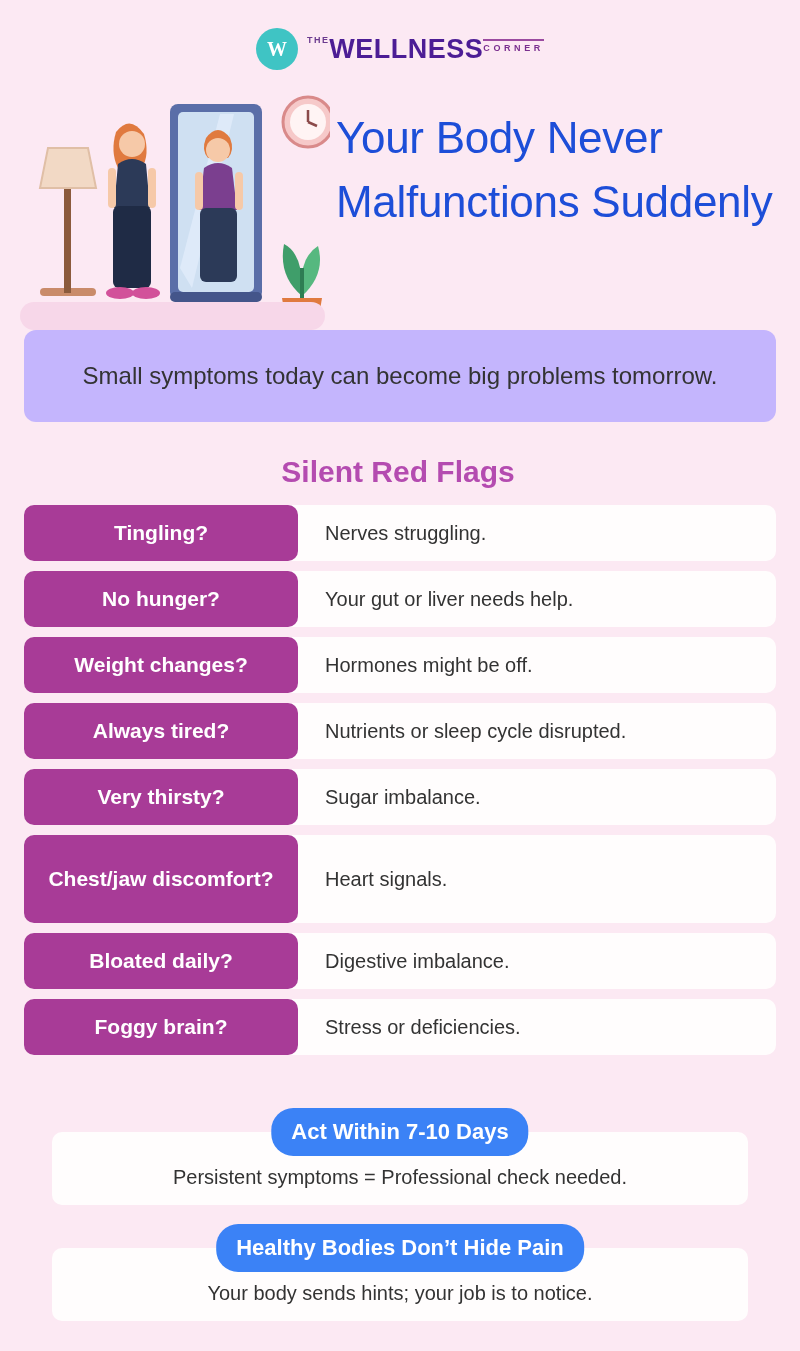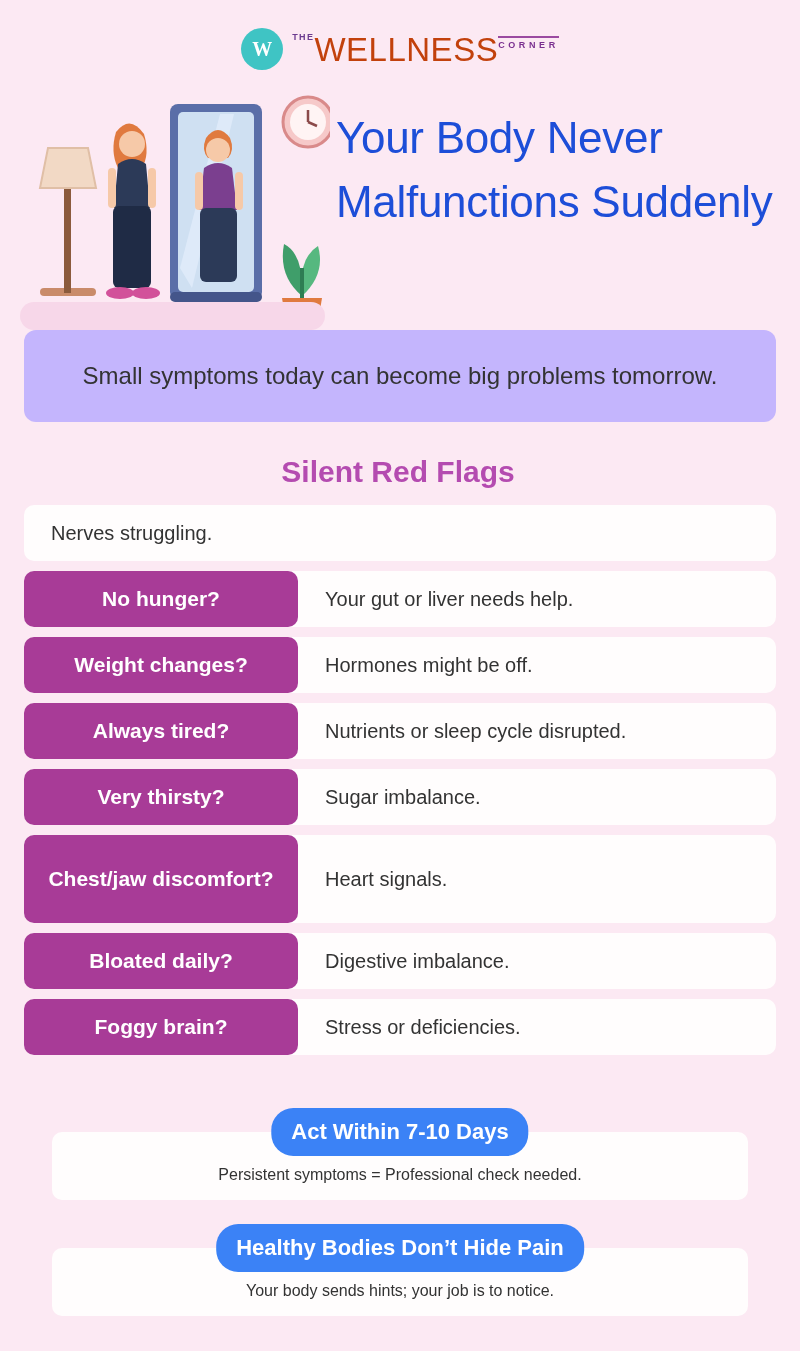--- a/index.html
+++ b/index.html
@@ -34,21 +34,21 @@
     display: flex; align-items: center; justify-content: center;
     color: #fff; font-weight: bold; font-size: 20px;
     font-family: "Liberation Serif", serif;
   }
   .logo-text { display: flex; flex-direction: row; line-height: 1; }
   .logo-the {
     font-size: 9px; letter-spacing: 1.4px; color: #6b3b8f; font-weight: bold;
     margin-bottom: 2px;
   }
   .logo-wellness {
-    font-size: 33px; font-weight: normal; color: #c2410c; letter-spacing: 0.5px;
+    font-size: 27px; font-weight: bold; color: #4c1d95; letter-spacing: 0.5px;
   }
   .logo-corner {
     font-size: 9px; letter-spacing: 3.6px; color: #7a2f8f; font-weight: bold;
     text-align: right; margin-top: 3px; border-top: 2px solid #9b4aa0; padding-top: 3px;
   }
 
   
   .hero {
     position: absolute;
     top: 88px; left: 0; width: 800px; height: 250px;
@@ -118,21 +118,21 @@
     padding-left: 18px;
     font-size: 20px; color: #333; margin-left: 9px;
   }
   .row.tall { min-height: 88px; }
 
   
   .foot-block { position: absolute; left: 52px; width: 696px; }
   .foot-card {
     background: #fffdfd; border-radius: 10px;
     text-align: center;
-    font-size: 16px; color: #333;
+    font-size: 20px; color: #333;
     padding: 34px 18px 16px;
   }
   .foot-pill {
     position: absolute; left: 50%; top: 0; transform: translate(-50%, -50%);
     background: #3b82f6; color: #fff;
     border-radius: 22px;
     font-size: 22px; font-weight: bold;
     padding: 11px 20px;
     white-space: nowrap;
   }
@@ -204,20 +204,21 @@
   <div class="subbanner">
     <p>Small symptoms today can become big problems tomorrow.</p>
   </div>
 
   <div class="section-heading">Silent Red Flags</div>
 
   <div class="rows">
 
     <div class="row">
       <div class="row-bg"></div>
+      <div class="row-tag">Tingling?</div>
       <div class="row-desc">Nerves struggling.</div>
     </div>
 
     <div class="row">
       <div class="row-bg"></div>
       <div class="row-tag">No hunger?</div>
       <div class="row-desc">Your gut or liver needs help.</div>
     </div>
 
     <div class="row">

